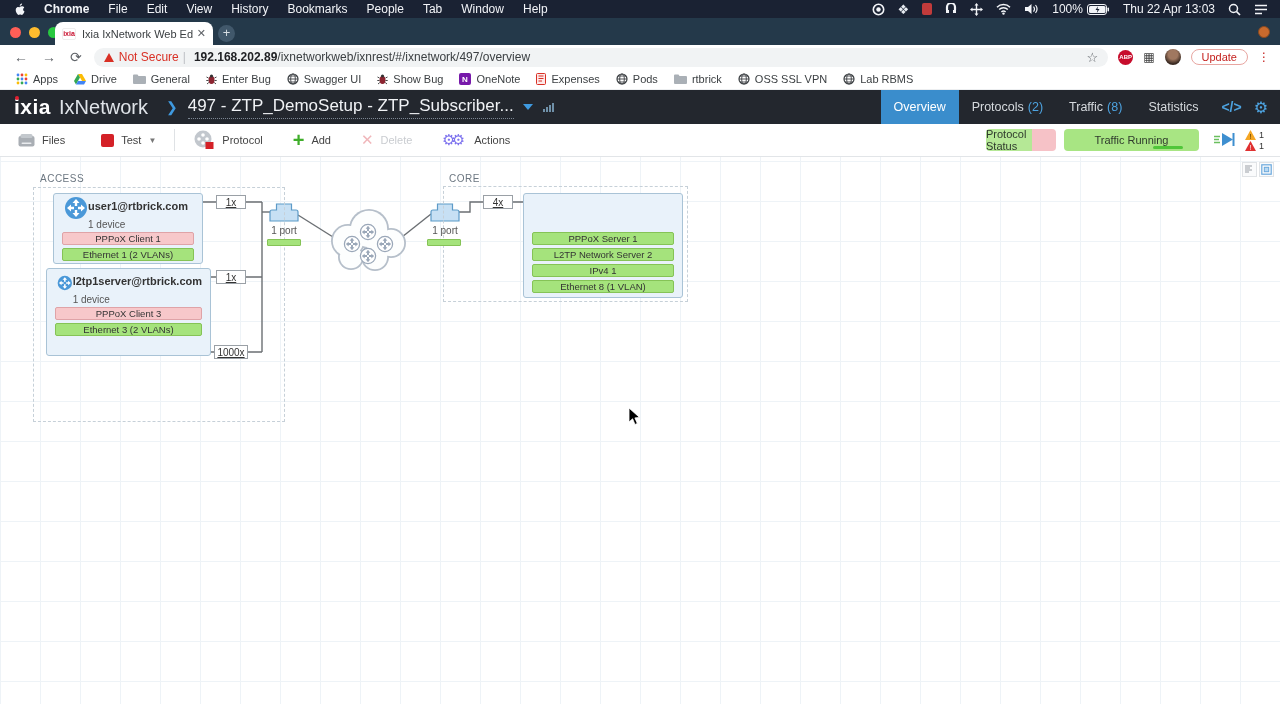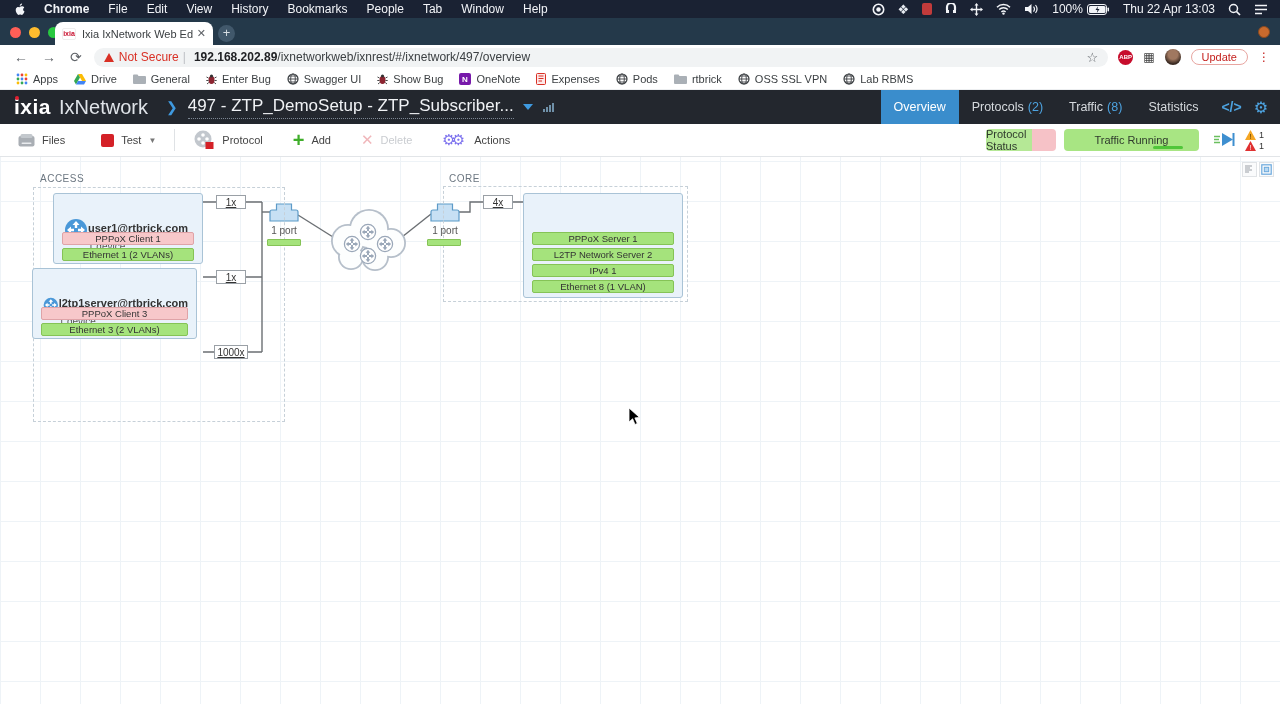--- a/index.html
+++ b/index.html
@@ -105,21 +105,21 @@
   .warnrow { display:flex; align-items:center; gap:3px; }
 
   
   #canvas { position:absolute; left:0; top:157px; width:1280px; height:547px; background:#fff;
     background-image:linear-gradient(#eef3f7 1px, transparent 1px),
                      linear-gradient(90deg,#eef3f7 1px, transparent 1px);
     background-size:40px 40px; background-position:0 4px; }
   .group-label { position:absolute; font-size:10px; color:#6b7680; letter-spacing:0.5px; }
   .group-box { position:absolute; border:1px dashed #c6d0d8; }
   .devcard { position:absolute; background:#e9f2fa; border:1px solid #a9c3d6; border-radius:3px; }
-  .devhead { display:flex; align-items:flex-start; padding:24px 8px 0 10px; }
+  .devhead { display:flex; align-items:flex-start; padding:2px 8px 0 10px; }
   .devtitle { font-size:11px; font-weight:bold; color:#333; line-height:13px; }
   .devsub { font-size:10px; color:#555; }
   .bar { position:absolute; left:8px; right:8px; height:13px; border-radius:2px; font-size:9.5px;
     line-height:12px; text-align:center; color:#333; border:1px solid; }
   .bar.pink { background:#f7c8ca; border-color:#dfa3a7; }
   .bar.green { background:#a5e37c; border-color:#85c356; }
   .bar.mixed { background:linear-gradient(to right,#a5e37c 0 38%,#f7c8ca 38%); border-color:#dfa3a7; }
   .multbox { position:absolute; height:14px; background:#fff; border:1px solid #9aa0a6; font-size:10px;
     color:#333; text-align:center; line-height:13px;text-decoration:underline; }
   .portlabel { position:absolute; font-size:10px; color:#555; text-align:center; width:40px; }
@@ -506,21 +506,21 @@
           </svg>
         <span>
           <span class="devtitle">user1@rtbrick.com</span><br>
           <span class="devsub">1 device</span>
         </span>
       </div>
       <div class="bar pink" style="top:38px;">PPPoX Client 1</div>
       <div class="bar green" style="top:54px;">Ethernet 1 (2 VLANs)</div>
     </div>
 
-    <div class="devcard" style="left:32px; top:111px; width:165px; height:71px;">
+    <div class="devcard" style="left:46px; top:111px; width:165px; height:88px;">
       <div class="devhead">
         <svg width="24" height="24" viewBox="0 0 24 24">
             <circle cx="12" cy="12" r="11" fill="#4a98d8"></circle>
             <path d="M12 3 L15.5 7 H13.2 V10 H10.8 V7 H8.5 Z M12 21 L15.5 17 H13.2 V14 H10.8 V17 H8.5 Z M3 12 L7 8.5 V10.8 H10 V13.2 H7 V15.5 Z M21 12 L17 8.5 V10.8 H14 V13.2 H17 V15.5 Z" fill="#fff"></path>
           </svg>
         <span>
           <span class="devtitle">l2tp1server@rtbrick.com</span><br>
           <span class="devsub">1 device</span>
         </span>
       </div>

